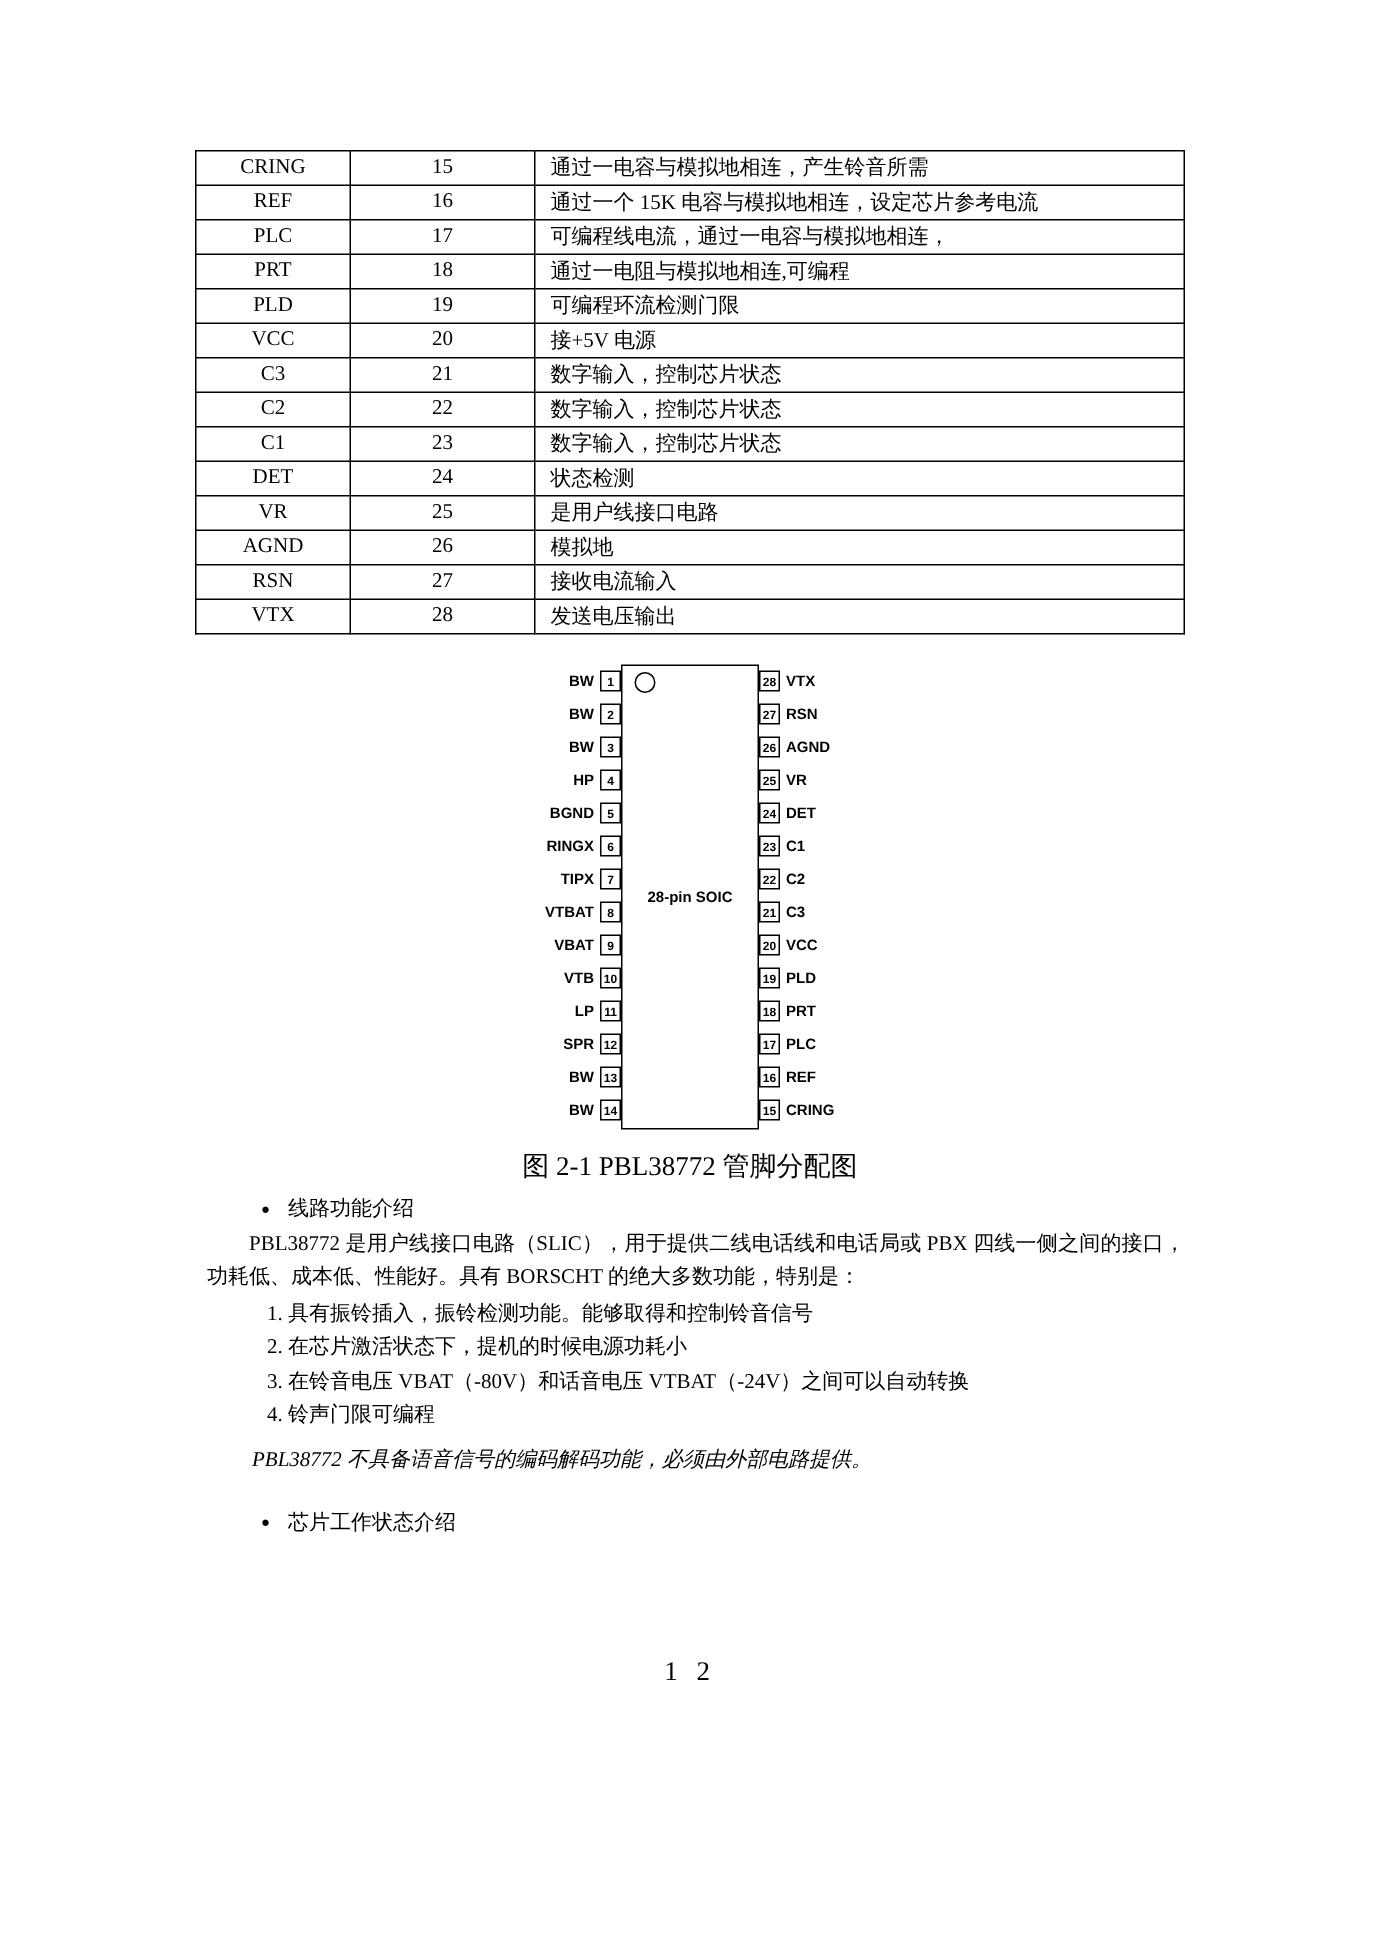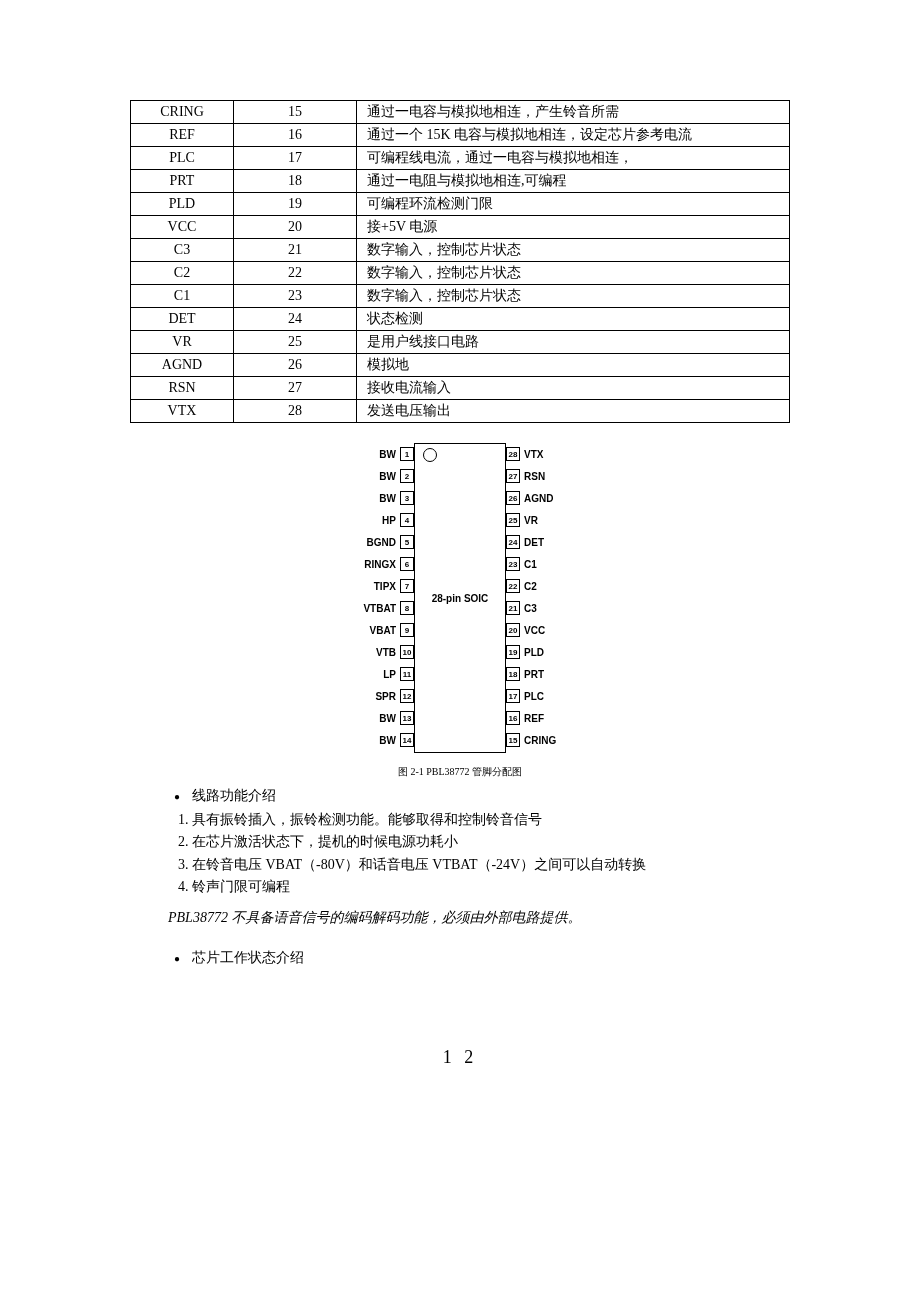--- a/index.html
+++ b/index.html
@@ -100,21 +100,21 @@
     top: 4px;
     left: 8px;
     width: 12px;
     height: 12px;
     border: 1px solid #000;
     border-radius: 50%;
   }
   .figure-caption {
     text-align: center;
     margin: 12px 0 8px 0;
-    font-size: 10px;
+    font-size: 18px;
   }
   .bullet-line {
     margin: 4px 0 4px 44px;
     font-size: 14px;
   }
   .bullet-dot {
     font-size: 10px;
     display: inline-block;
     vertical-align: middle;
     margin-right: 12px;
@@ -354,20 +354,21 @@
         </div>
     </div>
   </div>
 
   <div class="figure-caption">图 2-1   PBL38772 管脚分配图</div>
 
   <div class="bullet-line">
     <span class="bullet-dot">●</span><span>线路功能介绍</span>
   </div>
 
+  <div class="para">PBL38772 是用户线接口电路（SLIC），用于提供二线电话线和电话局或 PBX 四线一侧之间的接口，功耗低、成本低、性能好。具有 BORSCHT 的绝大多数功能，特别是：</div>
 
   <ol class="numlist" id="numlist">
       <li>具有振铃插入，振铃检测功能。能够取得和控制铃音信号</li>
       <li>在芯片激活状态下，提机的时候电源功耗小</li>
       <li>在铃音电压 VBAT（-80V）和话音电压 VTBAT（-24V）之间可以自动转换</li>
       <li>铃声门限可编程</li>
     </ol>
 
   <div class="para-noindent">PBL38772 不具备语音信号的编码解码功能，必须由外部电路提供。</div>
 

